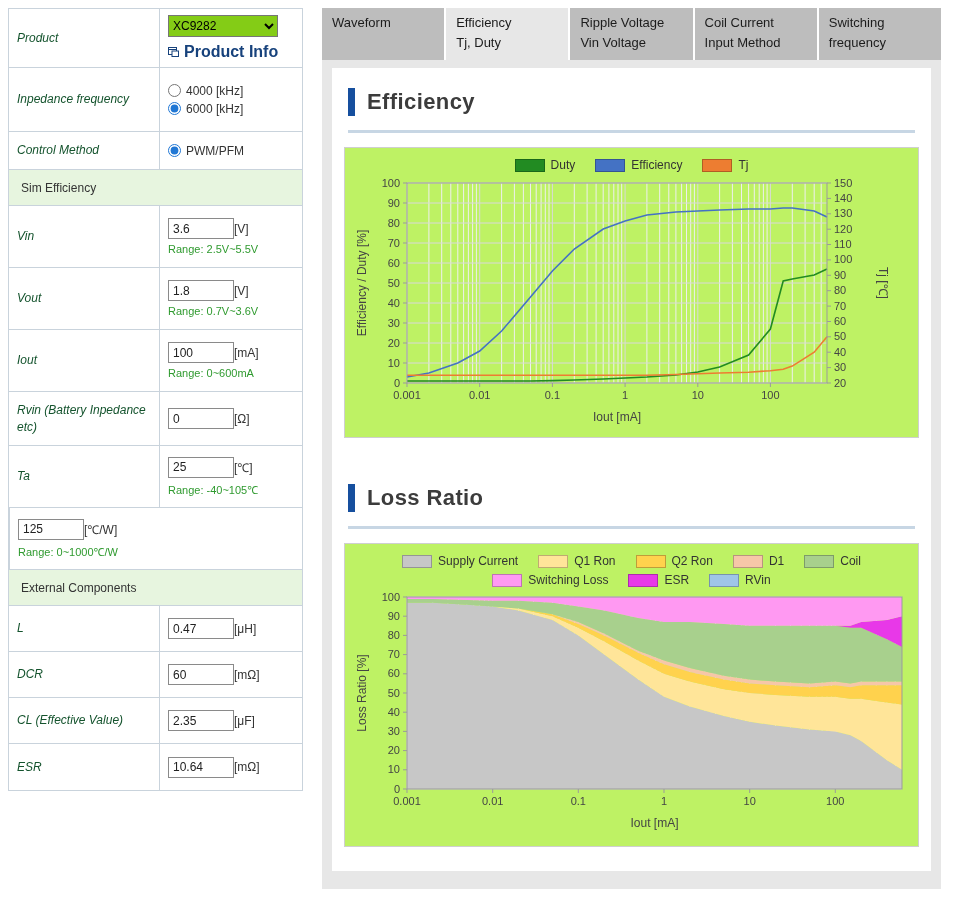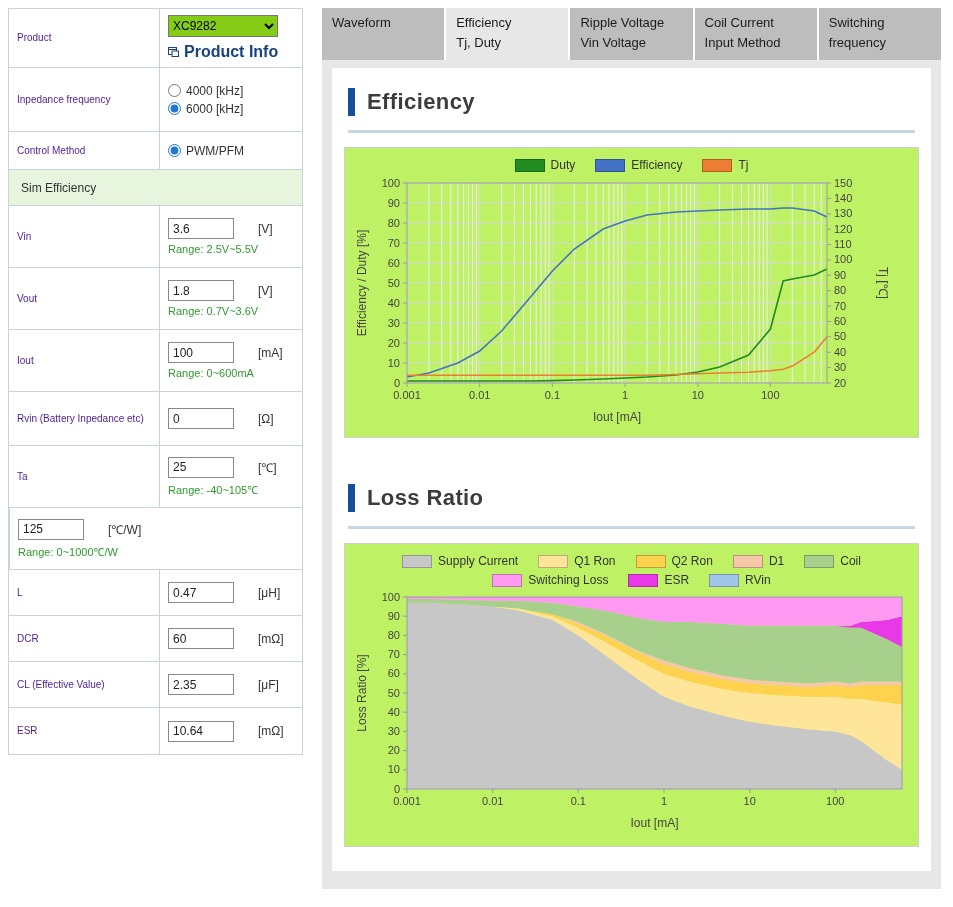--- a/index.html
+++ b/index.html
@@ -6,24 +6,24 @@
   html,body { margin:0; padding:0; background:#fff; }
   body {
     width:953px; height:907px; position:relative; overflow:hidden;
     font-family:"Liberation Sans", sans-serif; font-size:13px; color:#333;
   }
 
   
   .left-panel { position:absolute; left:8px; top:8px; width:295px; border:1px solid #c9d3dc; background:#fff; }
   .form-row { display:flex; align-items:stretch; border-bottom:1px solid #c9d3dc; background:#fff; }
   .form-row:last-child { border-bottom:none; }
-  .cell-label { width:150px; padding:6px 8px; font-size:10px; color:#4c1d95; display:flex; align-items:center; line-height:1.35; }
+  .cell-label { width:150px; padding:6px 8px; font-size:12px; color:#14532d; display:flex; align-items:center; line-height:1.35;font-style:italic; }
   .cell-control { flex:1; border-left:1px solid #c9d3dc; padding:6px 8px; display:flex; flex-direction:column; justify-content:center; }
   .section-header { background:#e7f5df; width:100%; display:flex; align-items:center; padding:0 12px; font-size:12px; color:#333; }
-  .input-line { display:flex; align-items:center; gap:24px; }
+  .input-line { display:flex; align-items:center; gap:0; }
   .text-input { width:66px; height:21px; border:1px solid #8a8a8a; font-size:12px; padding:1px 4px; font-family:inherit; color:#222; background:#fff; }
   .unit { font-size:12px; color:#333; white-space:nowrap; }
   .range-note { font-size:11px; color:#2f9a2f; margin-top:4px; }
   .radio-line { display:flex; align-items:center; gap:5px; font-size:12px; margin:2px 0; cursor:pointer; }
   input[type=radio] { accent-color:#2077d4; width:13px; height:13px; margin:0; }
   .product-select { width:110px; height:22px; font-size:12px; border:1px solid #767676; background:#84cc16; font-family:inherit; }
   .product-info { display:flex; align-items:center; gap:5px; margin-top:6px; color:#17427c; font-size:16px; font-weight:bold; cursor:pointer; }
 
   
   .tabs { position:absolute; left:322px; top:8px; width:619px; height:52px; display:flex; gap:2px; }
@@ -154,20 +154,23 @@
   <div class="form-row" style="min-height:62px">
     <div class="cell-control">
       <div class="input-line">
         <input class="text-input" type="text" value="125" style="">
         <span class="unit">[℃/W]</span>
       </div>
       <div class="range-note">Range: 0~1000℃/W</div>
     </div>
   </div>
 
+  <div class="form-row" style="min-height:36px">
+    <div class="section-header">External Components</div>
+  </div>
 
   <div class="form-row" style="min-height:46px">
     <div class="cell-label">L</div>
     <div class="cell-control">
       <div class="input-line">
         <input class="text-input" type="text" value="0.47" style="">
         <span class="unit">[μH]</span>
       </div>
     </div>
   </div>

